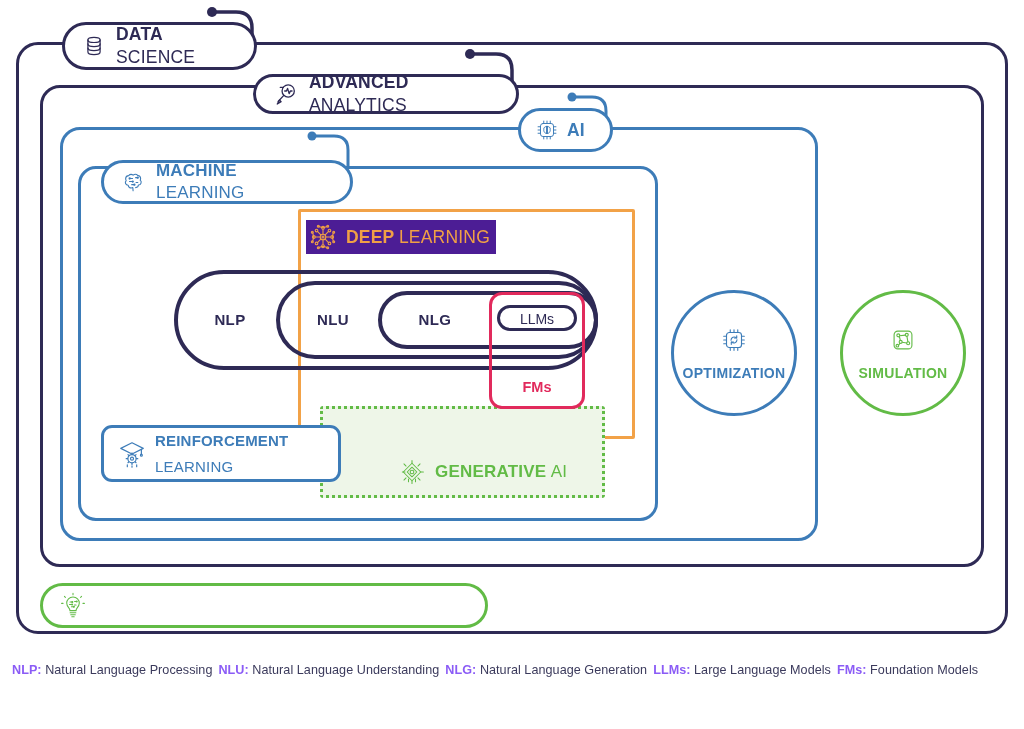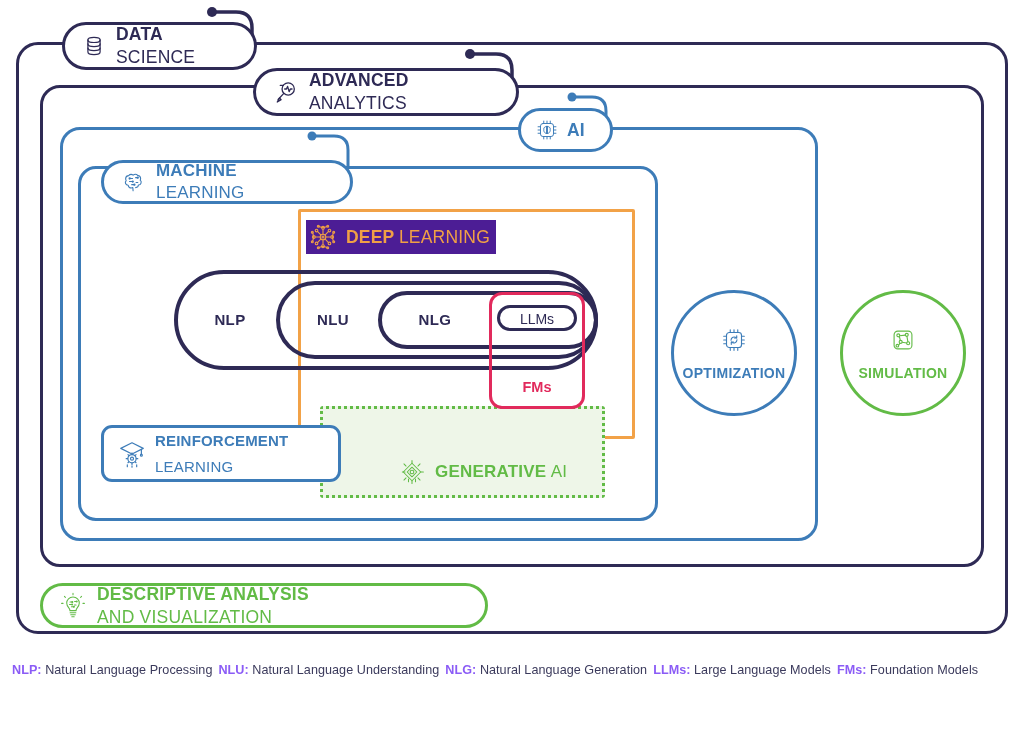--- a/index.html
+++ b/index.html
@@ -174,21 +174,21 @@
         <path d="M8.5 13.5 C8.5 15.3 11.9 16.7 16 16.7 C20.1 16.7 23.5 15.3 23.5 13.5"></path>
         <path d="M8.5 18.5 C8.5 20.3 11.9 21.7 16 21.7 C20.1 21.7 23.5 20.3 23.5 18.5"></path>
       </svg>
     </span>
     <span class="txt navy">
       <span class="t-bold sz-18">DATA</span>
       <span class="t-reg sz-18">SCIENCE</span>
     </span>
   </div>
 
-  <div class="pill bd-navy" style="left:253px;top:68px;width:266px;height:48px;padding:0 16px;">
+  <div class="pill bd-navy" style="left:253px;top:74px;width:266px;height:40px;padding:0 16px;">
     <span class="ico" style="width:28px;height:28px;margin-right:9px;">
       <svg viewBox="0 0 32 32" width="28" height="28" fill="none" stroke="#2e2a55" stroke-width="1.5" stroke-linecap="round" stroke-linejoin="round">
         <circle cx="18.5" cy="12.5" r="7"></circle>
         <path d="M13.5 17.6 L7 24.5"></path>
         <path d="M8.6 22.9 L6 27.4 L10.4 24.7 Z"></path>
         <path d="M14.5 12.6 h2 l1.3 -3 1.8 6 1.4 -3 h1.9"></path>
         <path d="M9.5 8.5 h3.5"></path>
       </svg>
     </span>
     <span class="txt navy">
@@ -267,23 +267,19 @@
         <path d="M16 5.8 c-4.2 0-7.2 3.1-7.2 6.9 0 2.6 1.3 4.2 2.4 5.5 .8 1 1.3 1.8 1.3 3.1 h7 c0-1.3.5-2.1 1.3-3.1 1.1-1.3 2.4-2.9 2.4-5.5 0-3.8-3-6.9-7.2-6.9z"></path>
         <path d="M12.7 23.6 h6.6M13.4 26 h5.2M14.6 28.2 h2.8"></path>
         <path d="M12.6 11.5 h2.1M12 14.2 h2.6M14.2 16.8 h2.2M17.8 10.8 h1.9M17.6 14.9 h1.9"></path>
         <circle cx="15.2" cy="11.5" r=".6" fill="#62bb46"></circle>
           <circle cx="15" cy="14.2" r=".6" fill="#62bb46"></circle>
         <circle cx="17" cy="16.8" r=".6" fill="#62bb46"></circle>
           <circle cx="20.2" cy="10.8" r=".6" fill="#62bb46"></circle>
         <path d="M16 3 V1.4M7.3 6.1 L6.2 5M24.7 6.1 L25.8 5M4.6 13 H3M27.4 13 H29"></path>
       </svg>
     </span>
-    <span class="txt green">
-      <span class="t-bold sz-18">DESCRIPTIVE ANALYSIS</span>
-      <span class="t-reg sz-18">AND VISUALIZATION</span>
-    </span>
   </div>
 
   <div class="legend">
     <span><b>NLP:</b> <span>Natural Language Processing</span></span><span class="sep"></span><span><b>NLU:</b> <span>Natural Language Understanding</span></span><span class="sep"></span><span><b>NLG:</b> <span>Natural Language Generation</span></span><span class="sep"></span><span><b>LLMs:</b> <span>Large Language Models</span></span><span class="sep"></span><span><b>FMs:</b> <span>Foundation Models</span></span>
   </div>
 
 </div>
 
 </body></html>

